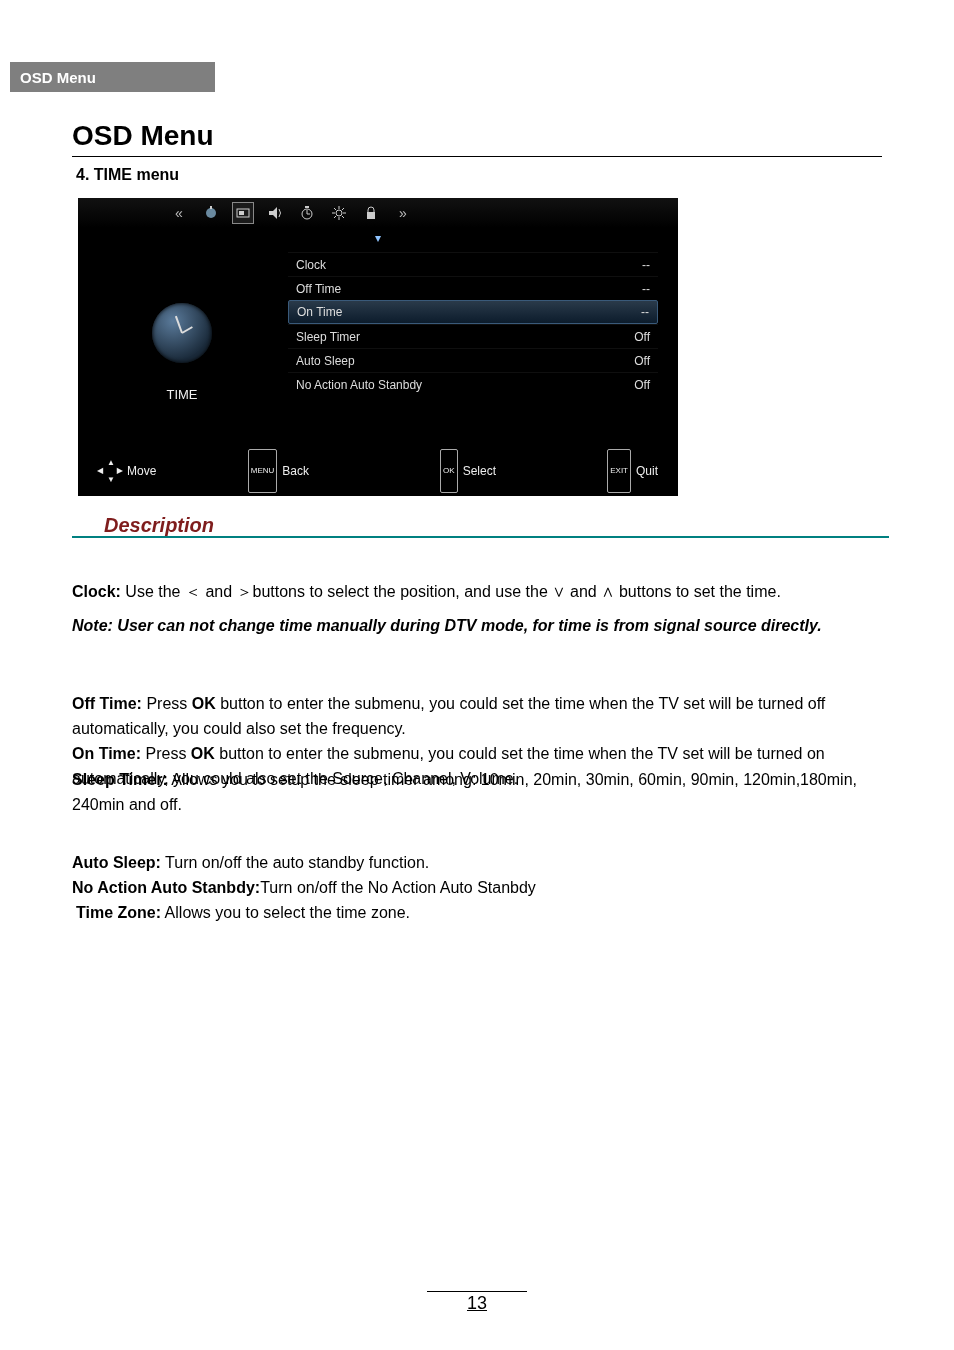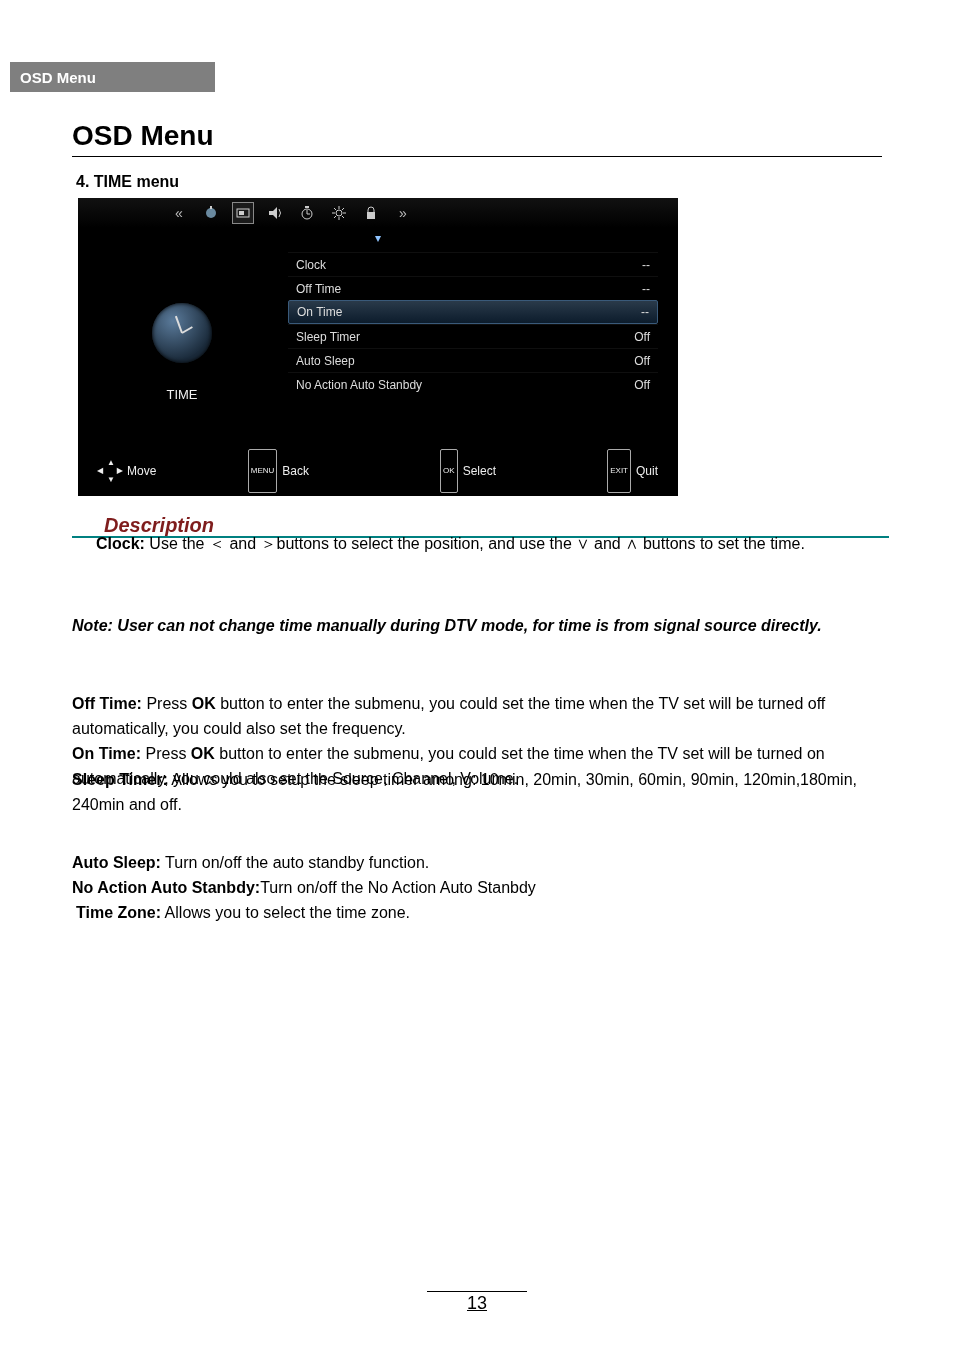--- a/index.html
+++ b/index.html
@@ -35,21 +35,21 @@
   .title-rule {
     position: absolute;
     top: 156px;
     left: 72px;
     width: 810px;
     height: 1px;
     background: #000;
   }
   .subtitle {
     position: absolute;
-    top: 173px;
+    top: 166px;
     left: 76px;
     font-size: 16px;
     font-weight: bold;
   }
 
   
   .osd {
     position: absolute;
     top: 198px;
     left: 78px;
@@ -194,21 +194,21 @@
     background: #008080;
   }
 
   .body-text {
     position: absolute;
     left: 72px;
     width: 817px;
     font-size: 16px;
     line-height: 1.55;
   }
-  .body1 { top: 532px; margin-left: 24px; }
+  .body1 { top: 580px; }
   .body2 { top: 614px; font-weight: bold; font-style: italic; }
   .body3 { top: 692px; }
   .body4 { top: 742px; }
   .body5 { top: 768px; }
   .body6 { top: 851px; }
   .body7 { top: 876px; }
   .body8 { top: 901px; left: 76px; }
 
   .footer-rule {
     position: absolute;

